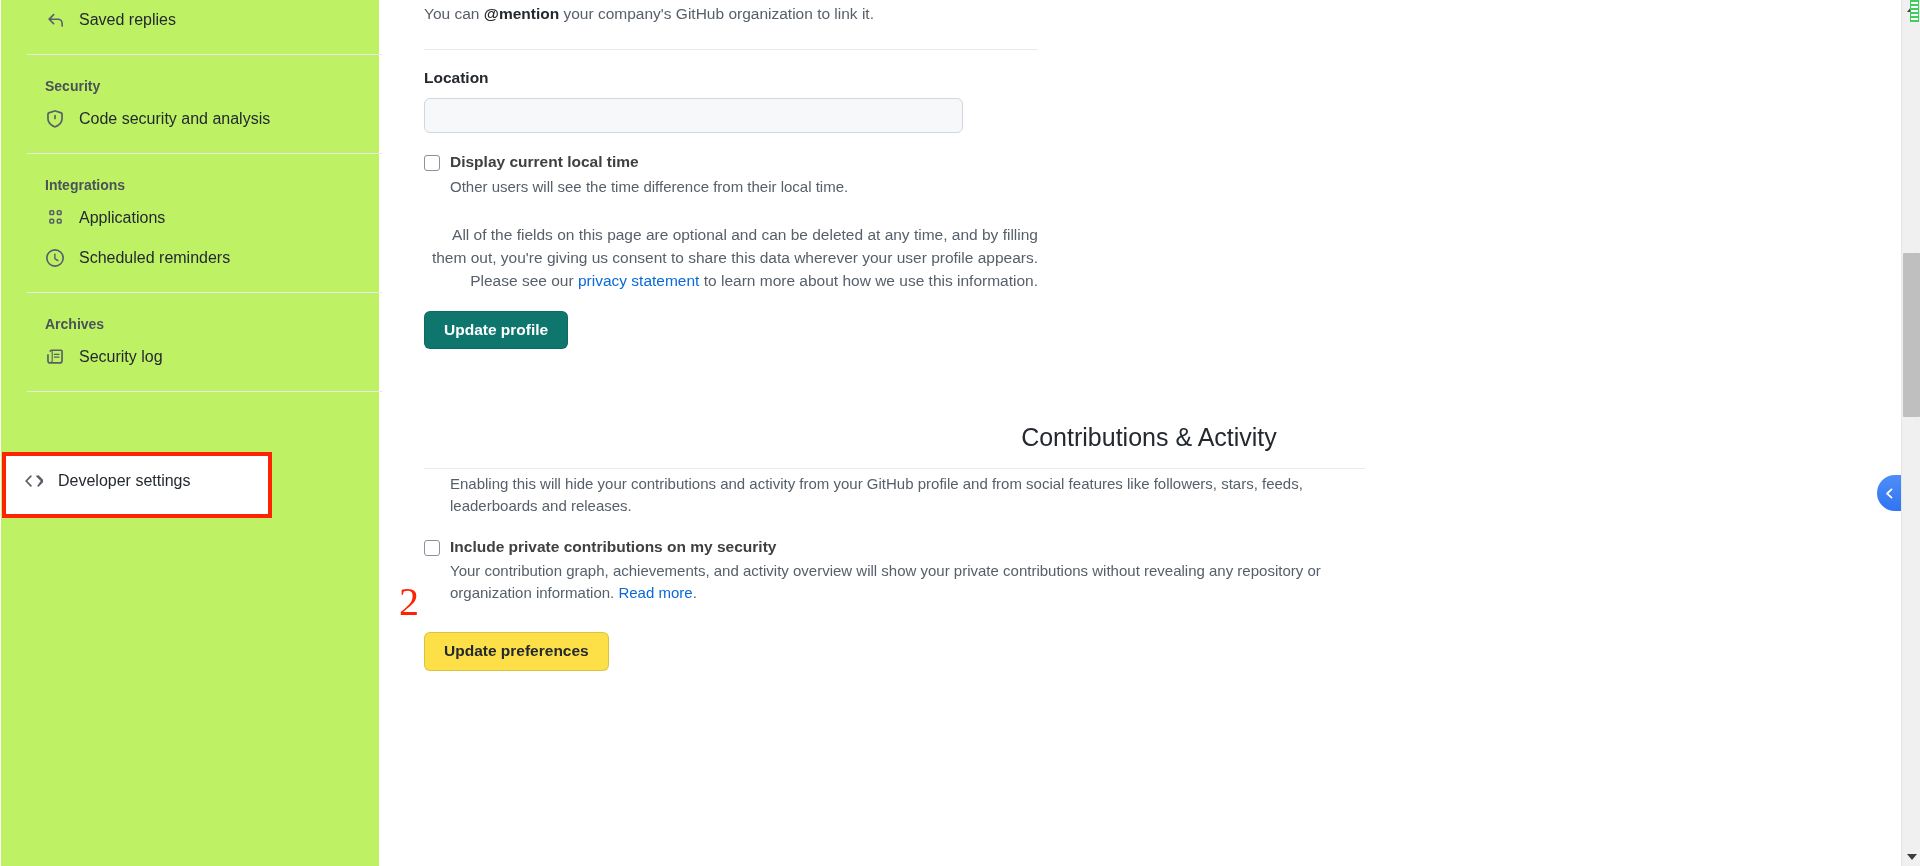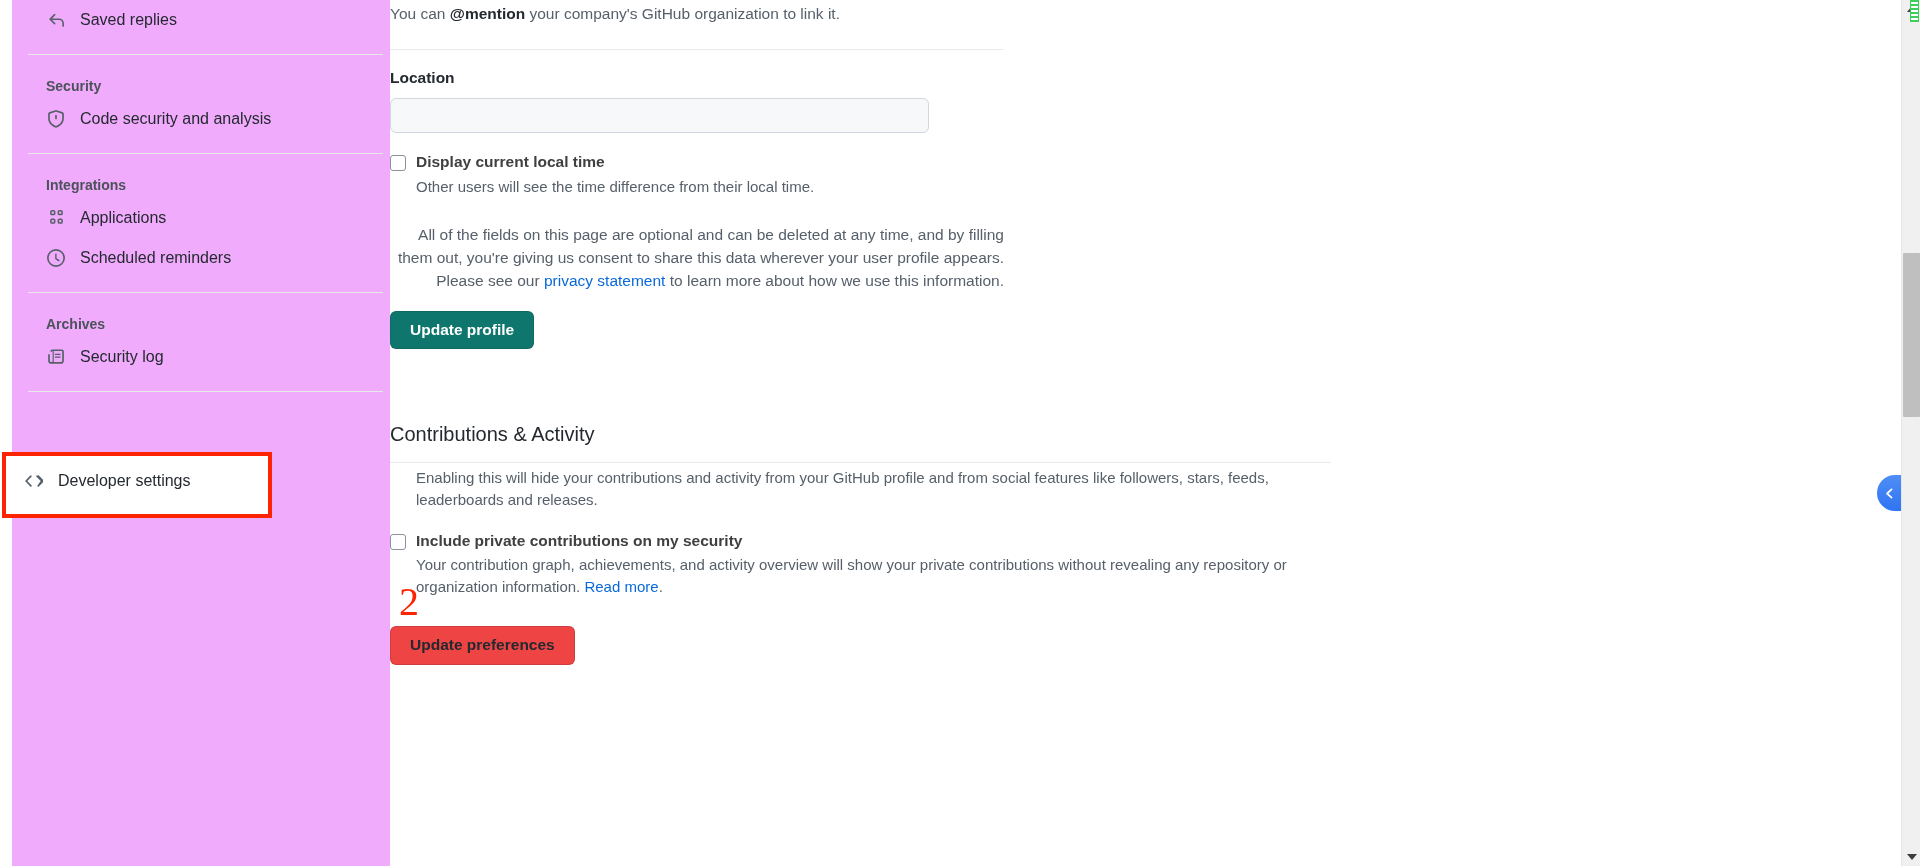--- a/index.html
+++ b/index.html
@@ -16,26 +16,26 @@
   #page {
     position: relative;
     width: 1920px;
     height: 866px;
     background: #ffffff;
   }
 
   
   #sidebar {
     position: absolute;
-    left: 12px;
+    left: 1px;
     top: 0;
     width: 378px;
     height: 866px;
-    background: #f0abfc;
-    padding-left: 16px;
+    background: #bef264;
+    padding-left: 26px;
   }
 
   .nav-item {
     display: flex;
     align-items: center;
     height: 40px;
     padding-left: 18px;
     font-size: 16px;
     color: #24292f;
     cursor: pointer;
@@ -94,21 +94,21 @@
     top: 582px;
     font-size: 40px;
     font-family: "Liberation Serif", serif;
     color: #fc2403;
     line-height: 1;
   }
 
   
   #main {
     position: absolute;
-    left: 390px;
+    left: 424px;
     top: 0;
     width: 1450px;
     height: 866px;
   }
 
   .lead-text {
     font-size: 15.5px;
     color: #57606a;
     line-height: 1.5;
     padding-top: 2px;
@@ -197,38 +197,39 @@
     font-weight: bold;
     font-family: "Liberation Sans", sans-serif;
     padding: 9px 19px;
     cursor: pointer;
     line-height: 1.2;
   }
 
   .btn-default {
     display: inline-block;
     margin-top: 28px;
-    background: #ef4444;
+    background: #fde047;
     border: 1px solid rgba(27,31,36,0.15);
     border-radius: 6px;
     color: #24292f;
     font-size: 15.5px;
     font-weight: bold;
     font-family: "Liberation Sans", sans-serif;
     padding: 9px 19px;
     cursor: pointer;
     line-height: 1.2;
   }
 
   .section-heading {
-    font-size: 20px;
+    font-size: 25px;
     font-weight: normal;
     color: #24292f;
     margin-top: 73px;
     line-height: 1.2;
+    text-align: center;
   }
   .heading-rule {
     height: 1px;
     background: #e9ebee;
     width: 941px;
     margin-top: 16px;
   }
 
   
   #scrollbar {

